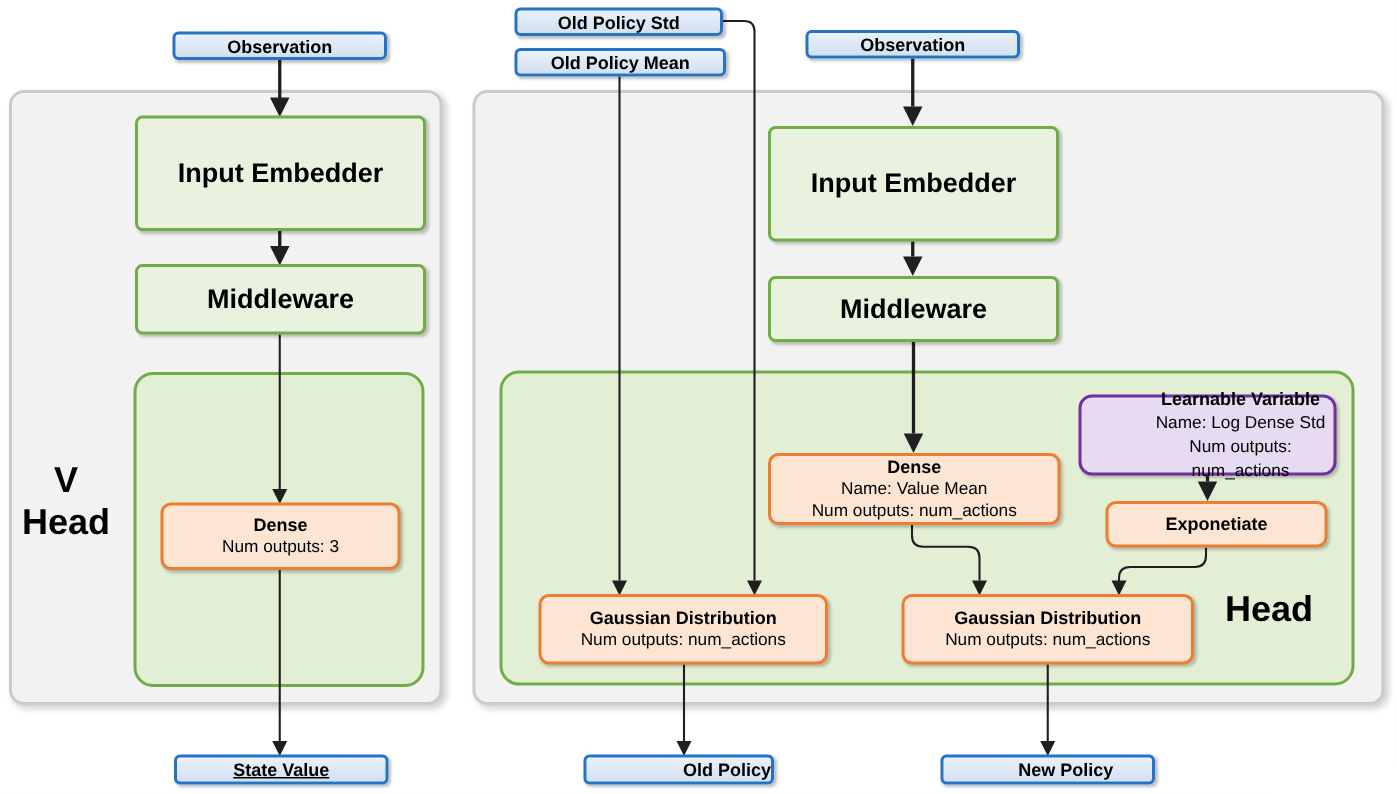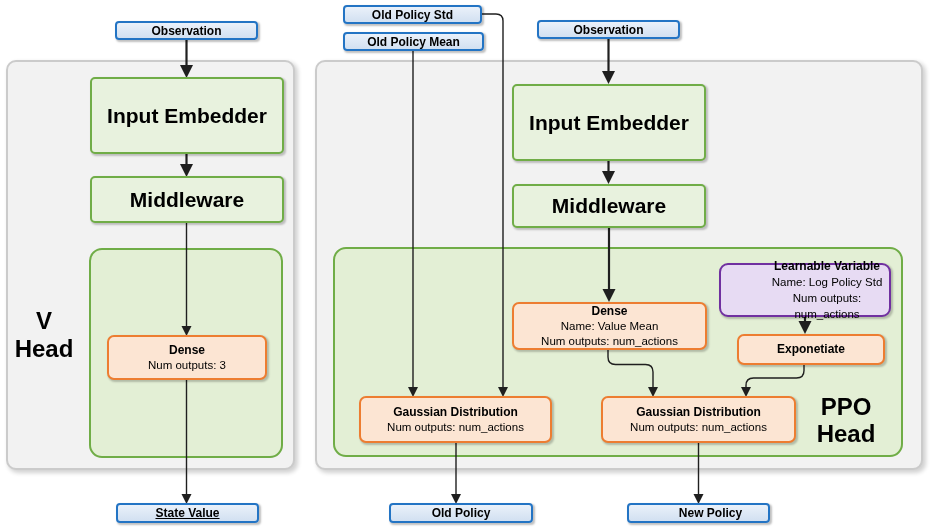--- a/index.html
+++ b/index.html
@@ -7,21 +7,21 @@
   .panel{position:absolute;background:var(--panel_fill,#f2f2f2);border:2px solid var(--panel_border,#cbcbcb);
          border-radius:10px;box-shadow:2.5px 2.5px 4px rgba(0,0,0,.18);box-sizing:border-box;z-index:1;}
   .headbox{position:absolute;background:var(--container_fill,#e3efd5);border:2.5px solid var(--green_border,#70ad47);
          border-radius:13px;box-sizing:border-box;z-index:2;}
   .biglabel{position:absolute;z-index:2;color:var(--text,#000);font-weight:bold;font-size:24px;line-height:28px;
          text-align:center;letter-spacing:0px;}
   #wires{position:absolute;left:0;top:0;z-index:3;pointer-events:none;}
   .node{position:absolute;z-index:4;box-sizing:border-box;display:flex;flex-direction:column;
         align-items:center;justify-content:center;text-align:center;color:var(--text,#000);}
   .stage{background:var(--green_fill,#e8f2de);border:2px solid var(--green_border,#70ad47);border-radius:5px;
-         font-size:21px;font-weight:bold;box-shadow:1.5px 1.5px 2px rgba(0,0,0,.22);}
+         font-size:18px;font-weight:bold;box-shadow:1.5px 1.5px 2px rgba(0,0,0,.22);}
   .io{background:linear-gradient(180deg,var(--blue_fill_top,#eaf1fa) 0%,var(--blue_fill_bottom,#d2e0f1) 100%);
       border:2.5px solid var(--blue_border,#2374c4);border-radius:4px;font-size:12px;font-weight:bold;
       box-shadow:1.5px 1.5px 2px rgba(0,0,0,.25);}
   .op{background:var(--orange_fill,#fce5d3);border:2.5px solid var(--orange_border,#ed7d31);border-radius:7px;
       box-shadow:1.5px 1.5px 2px rgba(0,0,0,.22);}
   .var{background:var(--purple_fill,#e7dbf3);border:2.8px solid var(--purple_border,#7030a0);border-radius:9px;
       box-shadow:1.5px 1.5px 2px rgba(0,0,0,.22);padding-left:44px;}
   .op-title{font-size:12px;font-weight:bold;line-height:15px;}
   .op-line{font-size:11.5px;line-height:15px;}
   .var .op-line{line-height:16px;}
@@ -39,21 +39,20 @@
   <div class="panel" style="left:315px;top:60px;width:608px;height:410px;"></div>
 
   <div class="headbox" style="left:89px;top:248px;width:194px;height:210px;"></div>
   <div class="headbox" style="left:333px;top:247px;width:570px;height:210px;"></div>
 
   <div class="biglabel" style="left:8px;top:307px;width:72px;">
     <div>V</div>
     <div>Head</div>
   </div>
   <div class="biglabel" style="left:804px;top:393px;width:84px;font-size:24px;line-height:27px;">
-    <div>PPO</div>
     <div>Head</div>
   </div>
 
   <svg id="wires" width="931" height="529" viewBox="0 0 931 529">
     <g>
       <path class="wire thick" d="M186.5 40 L186.5 66"></path>
         <polygon class="head" points="186.5,78 180,65 193,65"></polygon>
     </g>
     <g>
       <path class="wire thick" d="M186.5 154 L186.5 164"></path>
@@ -142,35 +141,35 @@
   <div class="node stage" style="left:512px;top:184px;width:194px;height:44px;">
     <span>Middleware</span>
   </div>
   <div class="node op" style="left:512px;top:302px;width:195px;height:48px;">
     <div class="op-title">Dense</div>
     <div class="op-line">Name: Value Mean</div>
     <div class="op-line">Num outputs: num_actions</div>
   </div>
   <div class="node var" style="left:719px;top:263px;width:172px;height:54px;">
     <div class="op-title">Learnable Variable</div>
-    <div class="op-line">Name: Log Policy Std</div>
+    <div class="op-line">Name: Log Dense Std</div>
     <div class="op-line">Num outputs: num_actions</div>
   </div>
   <div class="node op" style="left:737px;top:334px;width:148px;height:31px;">
     <div class="op-title">Exponetiate</div>
   </div>
   <div class="node op" style="left:359px;top:396px;width:193px;height:47px;">
     <div class="op-title">Gaussian Distribution</div>
     <div class="op-line">Num outputs: num_actions</div>
   </div>
   <div class="node op" style="left:601px;top:396px;width:195px;height:47px;">
     <div class="op-title">Gaussian Distribution</div>
     <div class="op-line">Num outputs: num_actions</div>
   </div>
 
-  <div class="node io" style="left:389px;top:503px;width:144px;height:20px;">
+  <div class="node io" style="left:389px;top:503px;width:127px;height:20px;align-items:flex-end;">
     <span>Old Policy</span>
   </div>
   <div class="node io" style="left:627px;top:503px;width:143px;height:20px;padding-left:24px;">
     <span>New Policy</span>
   </div>
 
 </div>
 
 </body></html>

